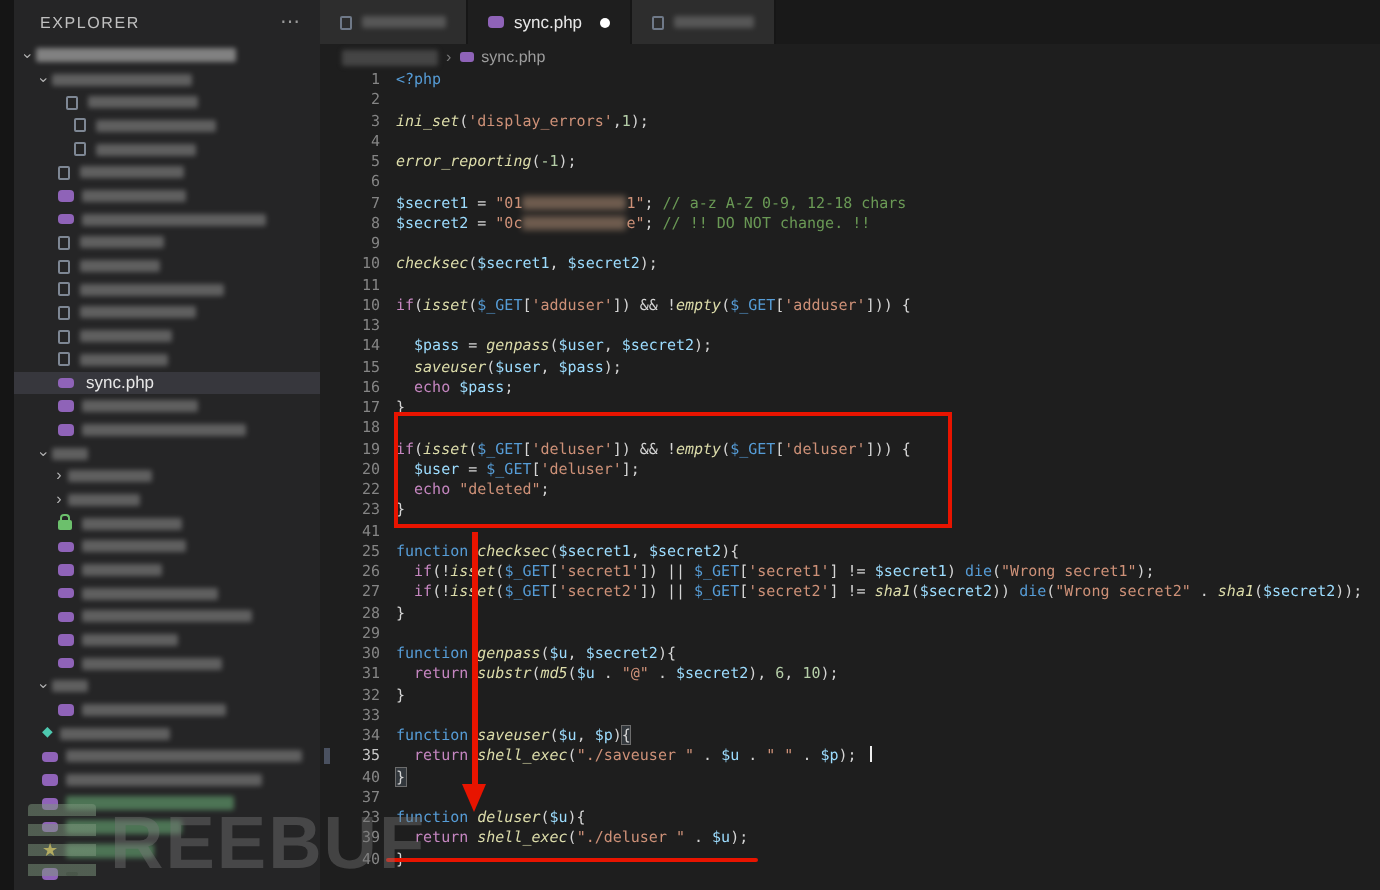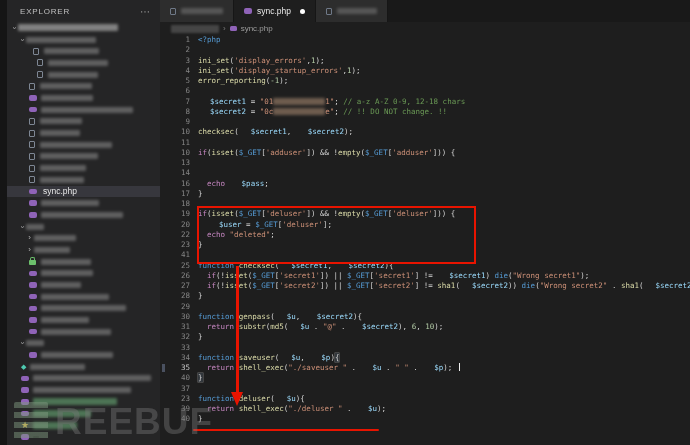--- a/index.html
+++ b/index.html
@@ -49,22 +49,22 @@
   .bc-icon { width:7px; height:5px; background:#8f63b8; border-radius:1.5px; }
 
   
   .code-area { font-family:"DejaVu Sans Mono", monospace; font-size:7.5px; }
   .cl { display:flex; height:10.26px; line-height:10.26px; position:relative; }
   .ln { width:30px; flex:none; text-align:right; color:#858585; }
   .ct { white-space:pre; margin-left:8px; color:#d4d4d4; }
   .cl.marked::before { content:''; position:absolute; left:2px; top:1px; width:3px; height:8px; background:#4a5160; }
   .tk-kw   { color:var(--tk-kw); }
   .tk-decl { color:var(--tk-decl); }
-  .tk-fn   { color:var(--tk-fn); }
-  .tk-var  { color:var(--tk-var);margin-left:12px; }
+  .tk-fn   { color:var(--tk-fn);font-style:italic; }
+  .tk-var  { color:var(--tk-var); }
   .tk-sg   { color:var(--tk-sg); }
   .tk-str  { color:var(--tk-str); }
   .tk-num  { color:var(--tk-num); }
   .tk-com  { color:var(--tk-com); }
   .tk-pun  { color:var(--tk-pun); }
   .tk-punb { color:var(--tk-pun); background:#32373c; box-shadow:0 0 0 .5px #6d6d6d; }
   .blurseg { display:inline-block; height:7px; background:#b08f76; opacity:.55; border-radius:1px;
              filter:blur(1.6px); vertical-align:-1px; }
   .caret { display:inline-block; width:1px; height:8px; background:#eeeeee; vertical-align:-1px; margin-left:2px; }
 
@@ -273,21 +273,20 @@
         <div class="cl">
           <span class="ln">2</span>
           <span class="ct"></span>
         </div>
         <div class="cl">
           <span class="ln">3</span>
           <span class="ct"><span class="tk-fn">ini_set</span><span class="tk-pun">(</span><span class="tk-str">'display_errors'</span><span class="tk-pun">,</span><span class="tk-num">1</span><span class="tk-pun">);</span></span>
         </div>
         <div class="cl">
           <span class="ln">4</span>
-          <span class="ct"><span class="tk-fn">ini_set</span><span class="tk-pun">(</span><span class="tk-str">'display_startup_errors'</span><span class="tk-pun">,</span><span class="tk-num">1</span><span class="tk-pun">);</span></span>
         </div>
         <div class="cl">
           <span class="ln">5</span>
           <span class="ct"><span class="tk-fn">error_reporting</span><span class="tk-pun">(</span><span class="tk-num">-1</span><span class="tk-pun">);</span></span>
         </div>
         <div class="cl">
           <span class="ln">6</span>
           <span class="ct"></span>
         </div>
         <div class="cl">
@@ -312,20 +311,25 @@
         </div>
         <div class="cl">
           <span class="ln">10</span>
           <span class="ct"><span class="tk-kw">if</span><span class="tk-pun">(</span><span class="tk-fn">isset</span><span class="tk-pun">(</span><span class="tk-sg">$_GET</span><span class="tk-pun">[</span><span class="tk-str">'adduser'</span><span class="tk-pun">]) &amp;&amp; !</span><span class="tk-fn">empty</span><span class="tk-pun">(</span><span class="tk-sg">$_GET</span><span class="tk-pun">[</span><span class="tk-str">'adduser'</span><span class="tk-pun">])) {</span></span>
         </div>
         <div class="cl">
           <span class="ln">13</span>
         </div>
         <div class="cl">
           <span class="ln">14</span>
+          <span class="ct"><span class="tk-pun">  </span><span class="tk-var">$pass</span><span class="tk-pun"> = </span><span class="tk-fn">genpass</span><span class="tk-pun">(</span><span class="tk-var">$user</span><span class="tk-pun">, </span><span class="tk-var">$secret2</span><span class="tk-pun">);</span></span>
+        </div>
+        <div class="cl">
+          <span class="ln">15</span>
+          <span class="ct"><span class="tk-pun">  </span><span class="tk-fn">saveuser</span><span class="tk-pun">(</span><span class="tk-var">$user</span><span class="tk-pun">, </span><span class="tk-var">$pass</span><span class="tk-pun">);</span></span>
         </div>
         <div class="cl">
           <span class="ln">16</span>
           <span class="ct"><span class="tk-pun">  </span><span class="tk-kw">echo</span><span class="tk-pun"> </span><span class="tk-var">$pass</span><span class="tk-pun">;</span></span>
         </div>
         <div class="cl">
           <span class="ln">17</span>
           <span class="ct"><span class="tk-pun">}</span></span>
         </div>
         <div class="cl">

